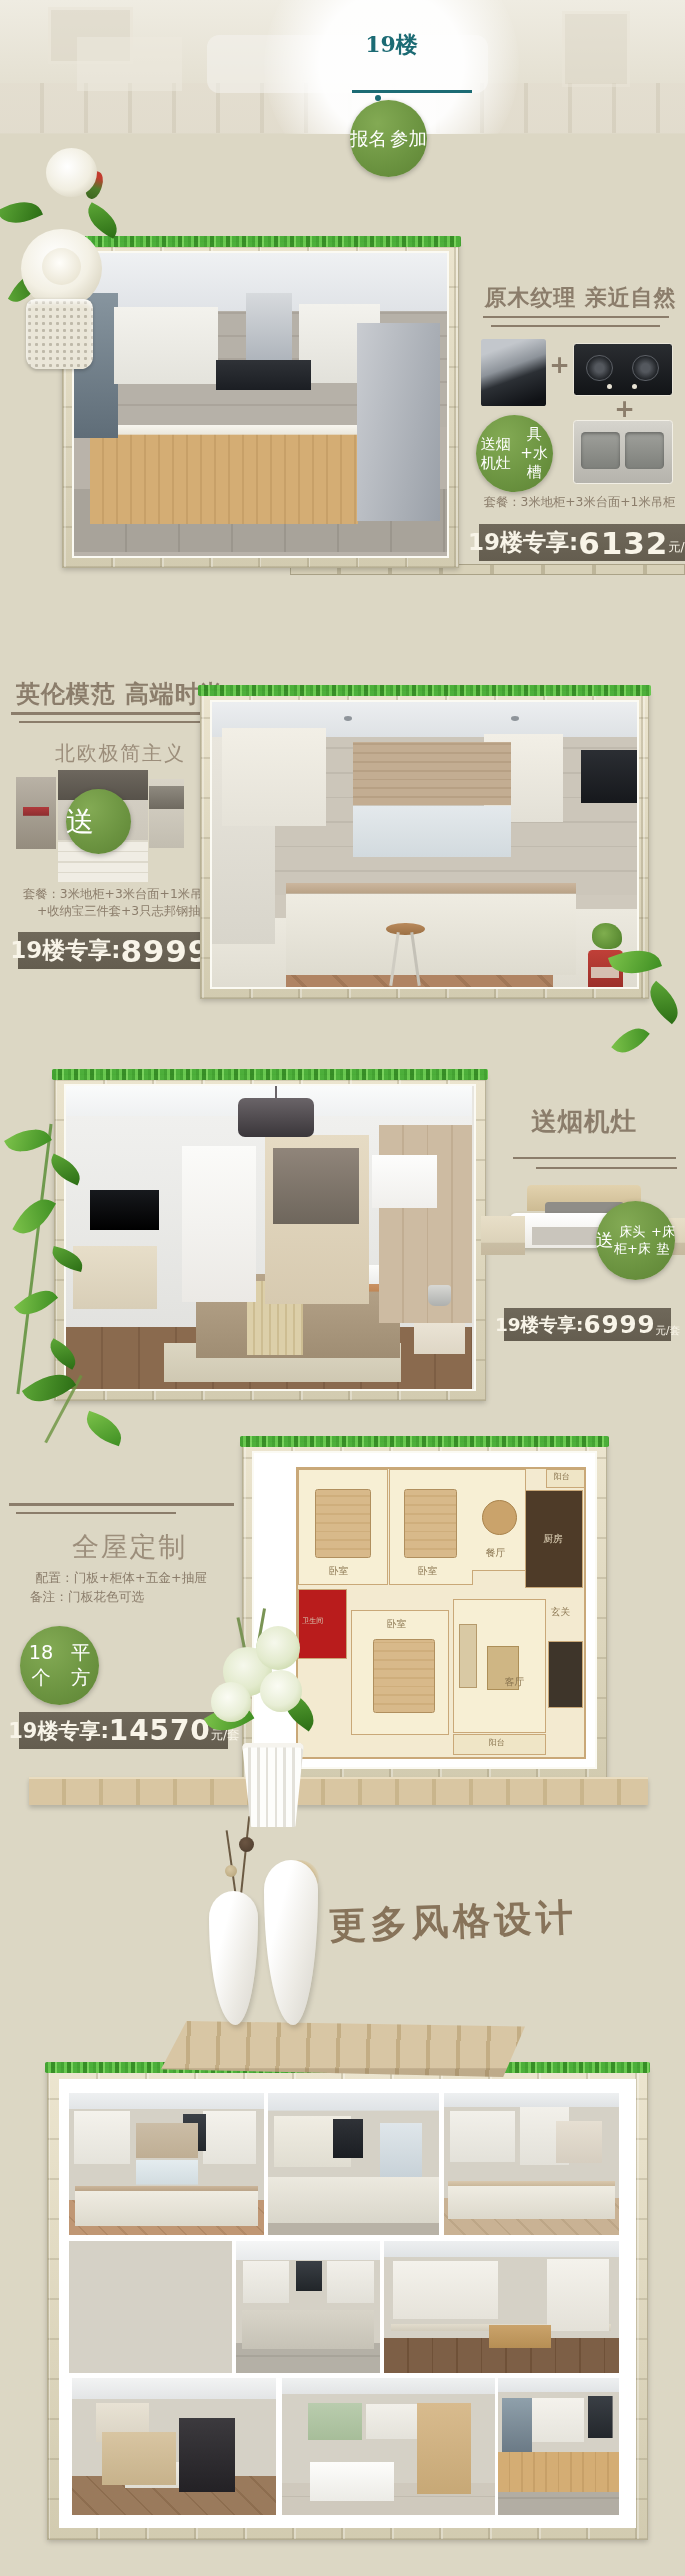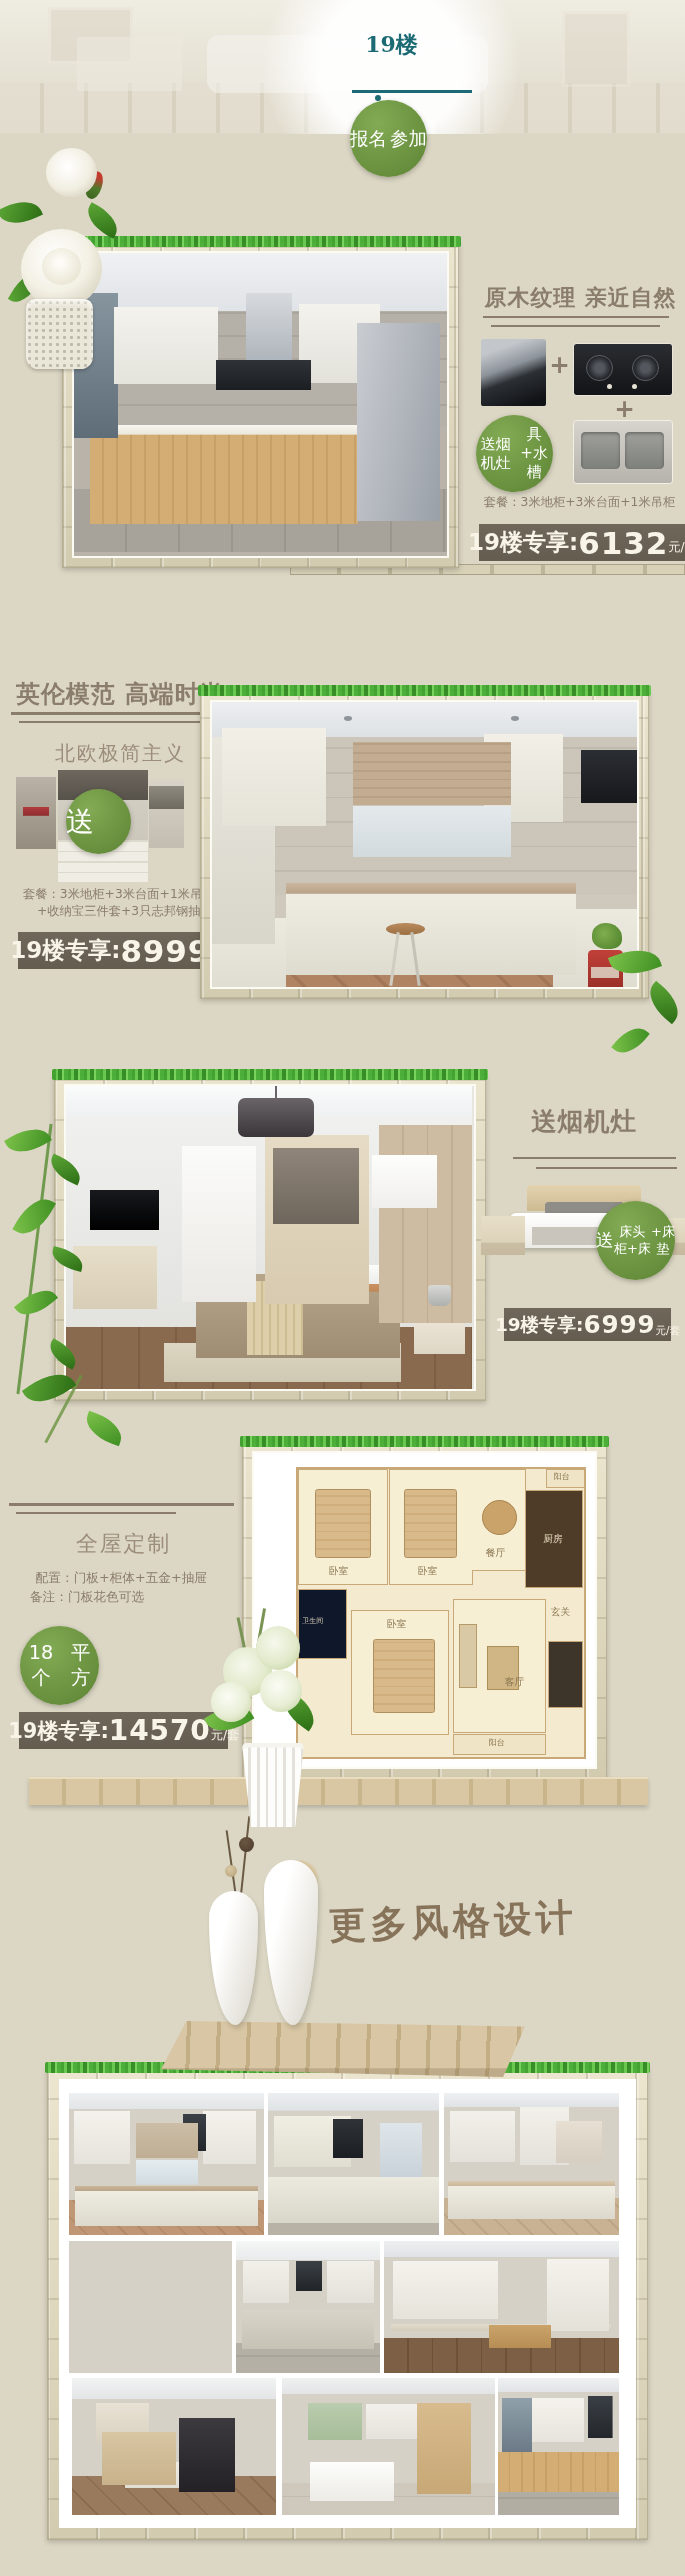--- a/index.html
+++ b/index.html
@@ -250,21 +250,21 @@
       <span class="pb-num">6999</span>
       <span class="pb-unit">元/套</span>
   </div>
 
   <div class="leaf dark" style="left:24.6px;top:1375px;width:48px;height:26px;transform:rotate(-35deg);z-index:4"></div>
   <div class="leaf" style="left:84px;top:1417px;width:40px;height:23px;transform:rotate(20deg);z-index:4"></div>
   <div class="abs" style="left:62px;top:1371px;width:2.6px;height:76px;background:#6b9340;transform:rotate(28deg);opacity:.8"></div>
 
   <div class="uline" style="left:8.8px;top:1503px;width:225px;height:2.6px"></div>
   <div class="uline" style="left:16px;top:1512px;width:160px;height:1.8px"></div>
-  <div class="ssub" style="left:9px;top:1529px;width:229px;font-size:22px">全屋定制</div>
+  <div class="ssub" style="left:15px;top:1529px;width:229px;font-size:27px">全屋定制</div>
   <div class="pkg" style="left:5.3px;top:1570px;width:232px;font-size:12.7px">配置：门板+柜体+五金+抽屉</div>
   <div class="pkg" style="left:5.3px;top:1589px;width:232px;font-size:12.7px;text-align:left;padding-left:24.6px;box-sizing:border-box">备注：门板花色可选</div>
   <div class="gcircle" style="left:20px;top:1626px;width:79px;height:79px;font-size:19.3px;z-index:3">
     <span>18个</span>
     <span>平方</span>
   </div>
   <div class="pricebar" style="left:19.3px;top:1712px;width:209px;height:37px">
     <span class="pb-label" style="font-size:21px">19楼专享:</span>
       <span class="pb-num" style="font-size:28px">14570</span>
       <span class="pb-unit">元/套</span>
@@ -284,21 +284,21 @@
         <div class="plan-room" style="left:174px;top:0;width:54px;height:102px;border-left:none">
           <div class="abs" style="left:10.5px;top:30px;width:33px;height:33px;border-radius:50%;background:#caa36b;border:0.9px solid #a9834c"></div>
           <span class="plan-label" style="left:14px;top:77px">餐厅</span>
         </div>
         <div class="plan-room" style="left:227px;top:21px;width:58px;height:98px;background:#4e3b28">
           <span class="plan-label" style="left:17.6px;top:42px;color:#e8dcc0">厨房</span>
         </div>
         <div class="plan-room" style="left:248px;top:0;width:39px;height:19.3px;background:#efe5c6">
           <span class="plan-label" style="left:7px;top:1.8px;font-size:8px">阳台</span>
         </div>
-        <div class="plan-room" style="left:0;top:120px;width:49px;height:70px;background:#0f172a">
+        <div class="plan-room" style="left:0;top:120px;width:49px;height:70px;background:#b91c1c">
           <span class="plan-label" style="left:3.5px;top:26px;font-size:7px;color:#d8cdb8">卫生间</span>
         </div>
         <div class="plan-room" style="left:53px;top:141px;width:98px;height:125px">
           <div class="plan-bed" style="left:21px;top:28px;width:60px;height:72px"></div>
           <span class="plan-label" style="left:35px;top:7px">卧室</span>
         </div>
         <div class="plan-room" style="left:155px;top:130px;width:93px;height:134px">
           <div class="abs" style="left:5.3px;top:24.6px;width:16px;height:62px;background:#d9c9a4;border:0.9px solid #b59a6c"></div>
           <div class="abs" style="left:33px;top:46px;width:30px;height:42px;background:#cfb684;border:0.9px solid #ad8f58"></div>
           <span class="plan-label" style="left:51px;top:76px">客厅</span>

